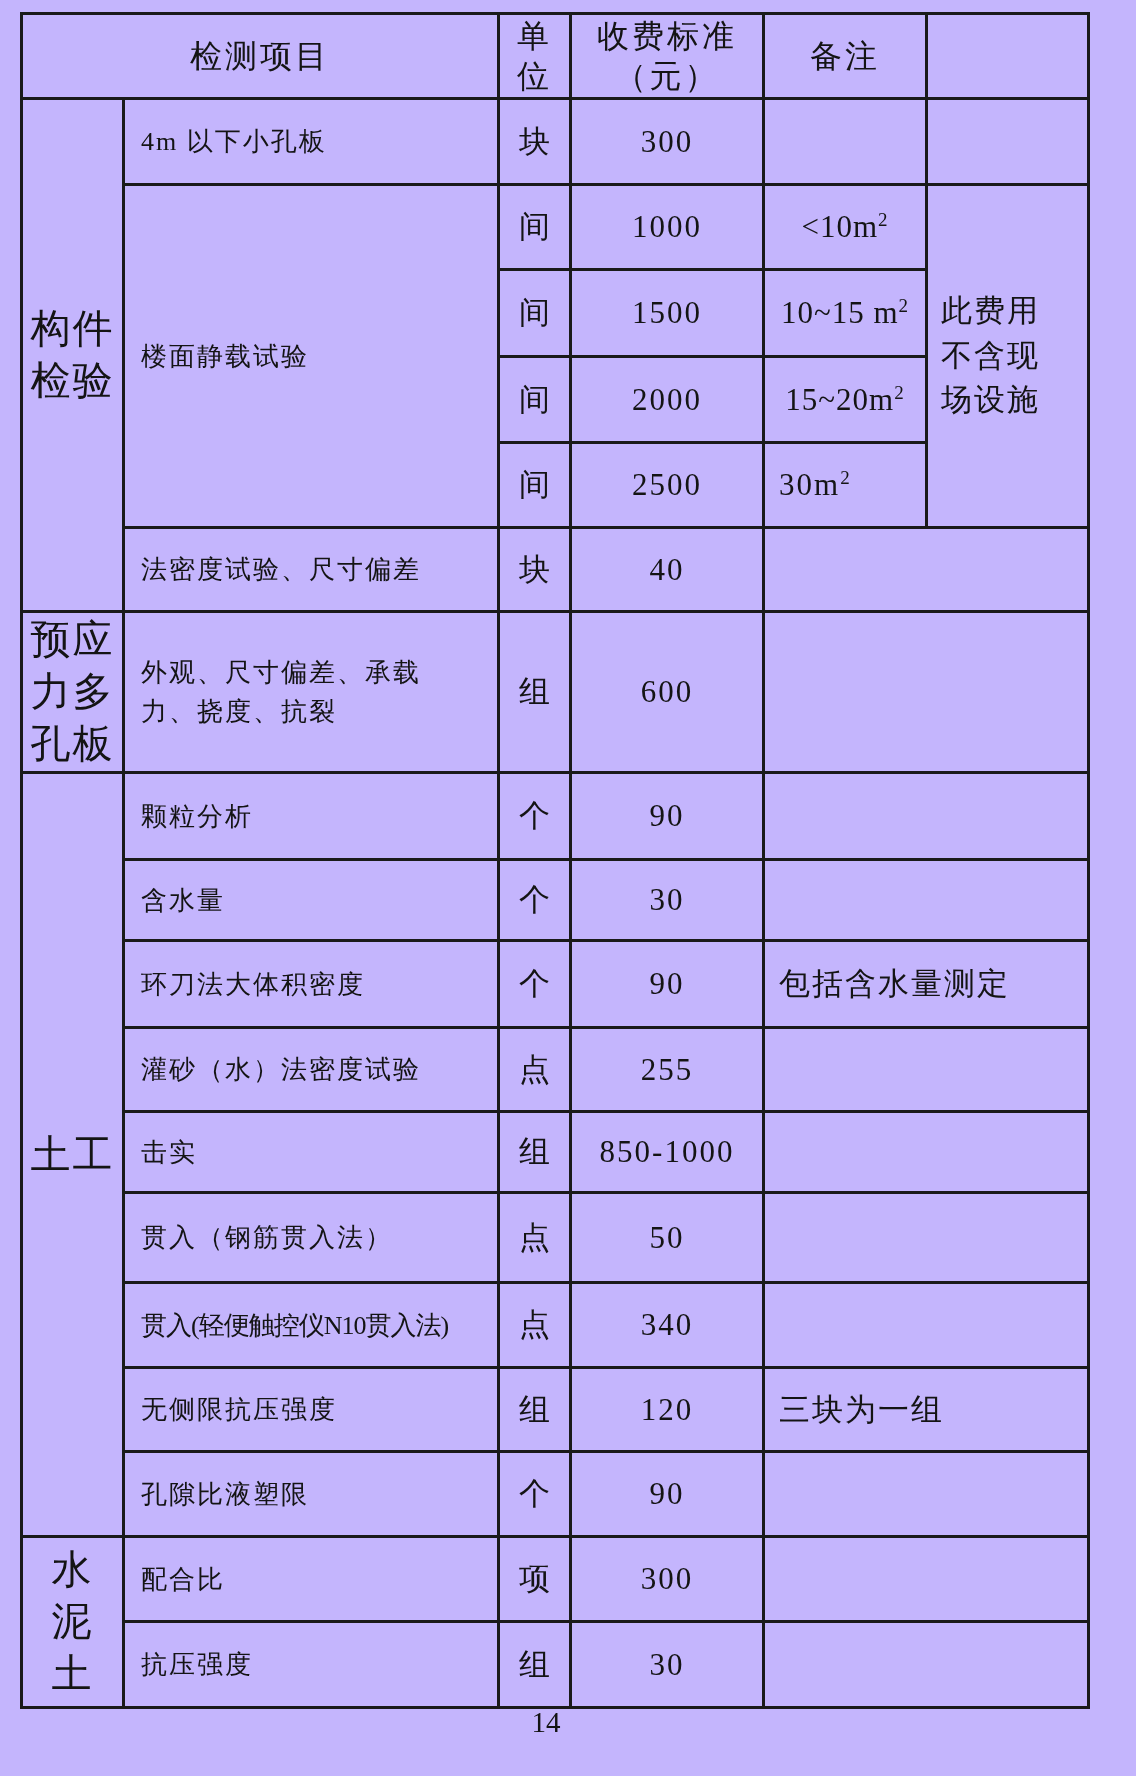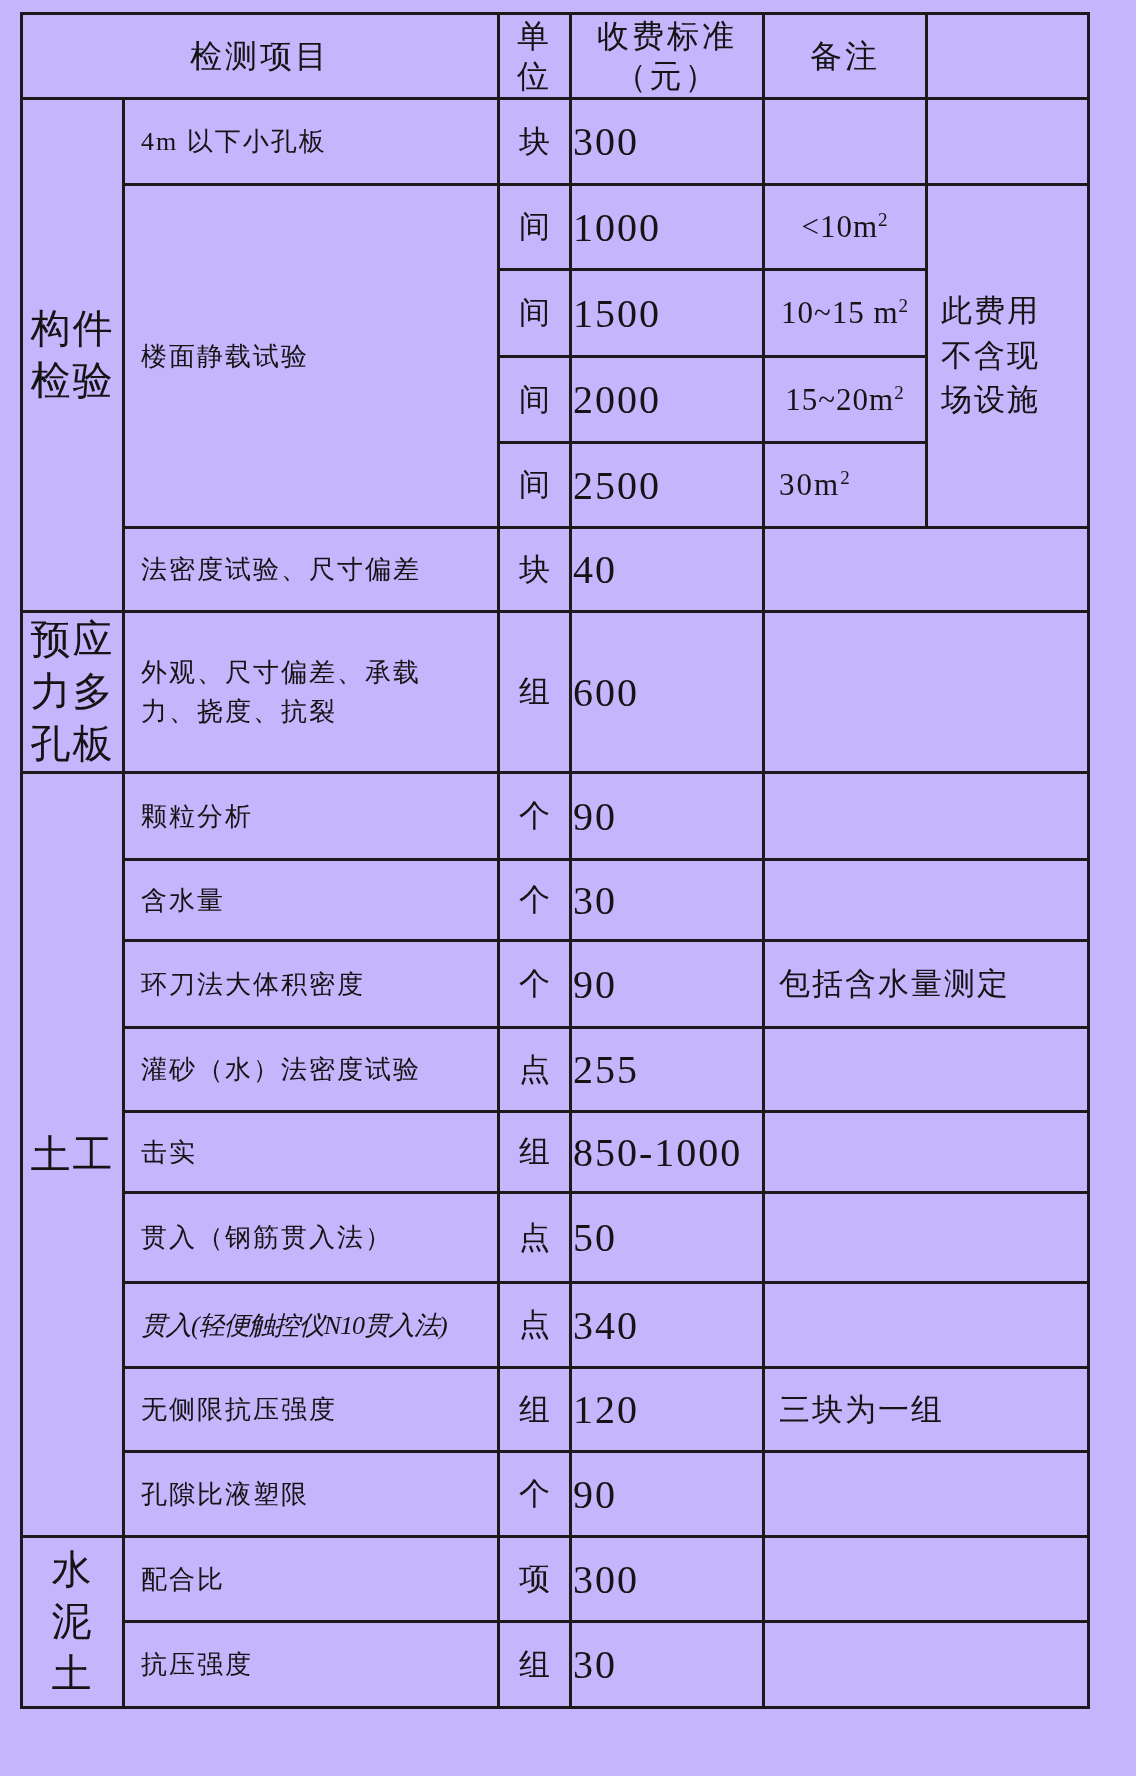--- a/index.html
+++ b/index.html
@@ -44,30 +44,30 @@
     padding:0 28px 0 16px;
     font-size:26px;
     line-height:1.5;
     letter-spacing:2px;
   }
   td.c-item.small{
     font-size:26px;
     letter-spacing:-1px;
     padding-right:4px;
     white-space:nowrap;
-    font-style:italic;
   }
   td.c-unit{
     text-align:center;
     vertical-align:middle;
     font-size:31px;
   }
   td.c-fee{
-    vertical-align:middle;
-    font-size:40px;
+    text-align:center;
+    vertical-align:middle;
+    font-size:31px;
     letter-spacing:2px;
     font-family:"Liberation Serif","DejaVu Serif",serif;
   }
   td.c-remark{
     text-align:center;
     vertical-align:middle;
     font-size:31px;
     letter-spacing:1px;
     font-family:Liberation Serif, serif;
   }
@@ -261,13 +261,14 @@
     <tr style="height:86px">
       <td class="c-item">抗压强度</td>
       <td class="c-unit">组</td>
       <td class="c-fee">30</td>
       <td class="c-remark-left" colspan="2"></td>
     </tr>
 
   </tbody>
     </table>
 
+  <div class="pagenum">14</div>
 </div>
 
 </body></html>

